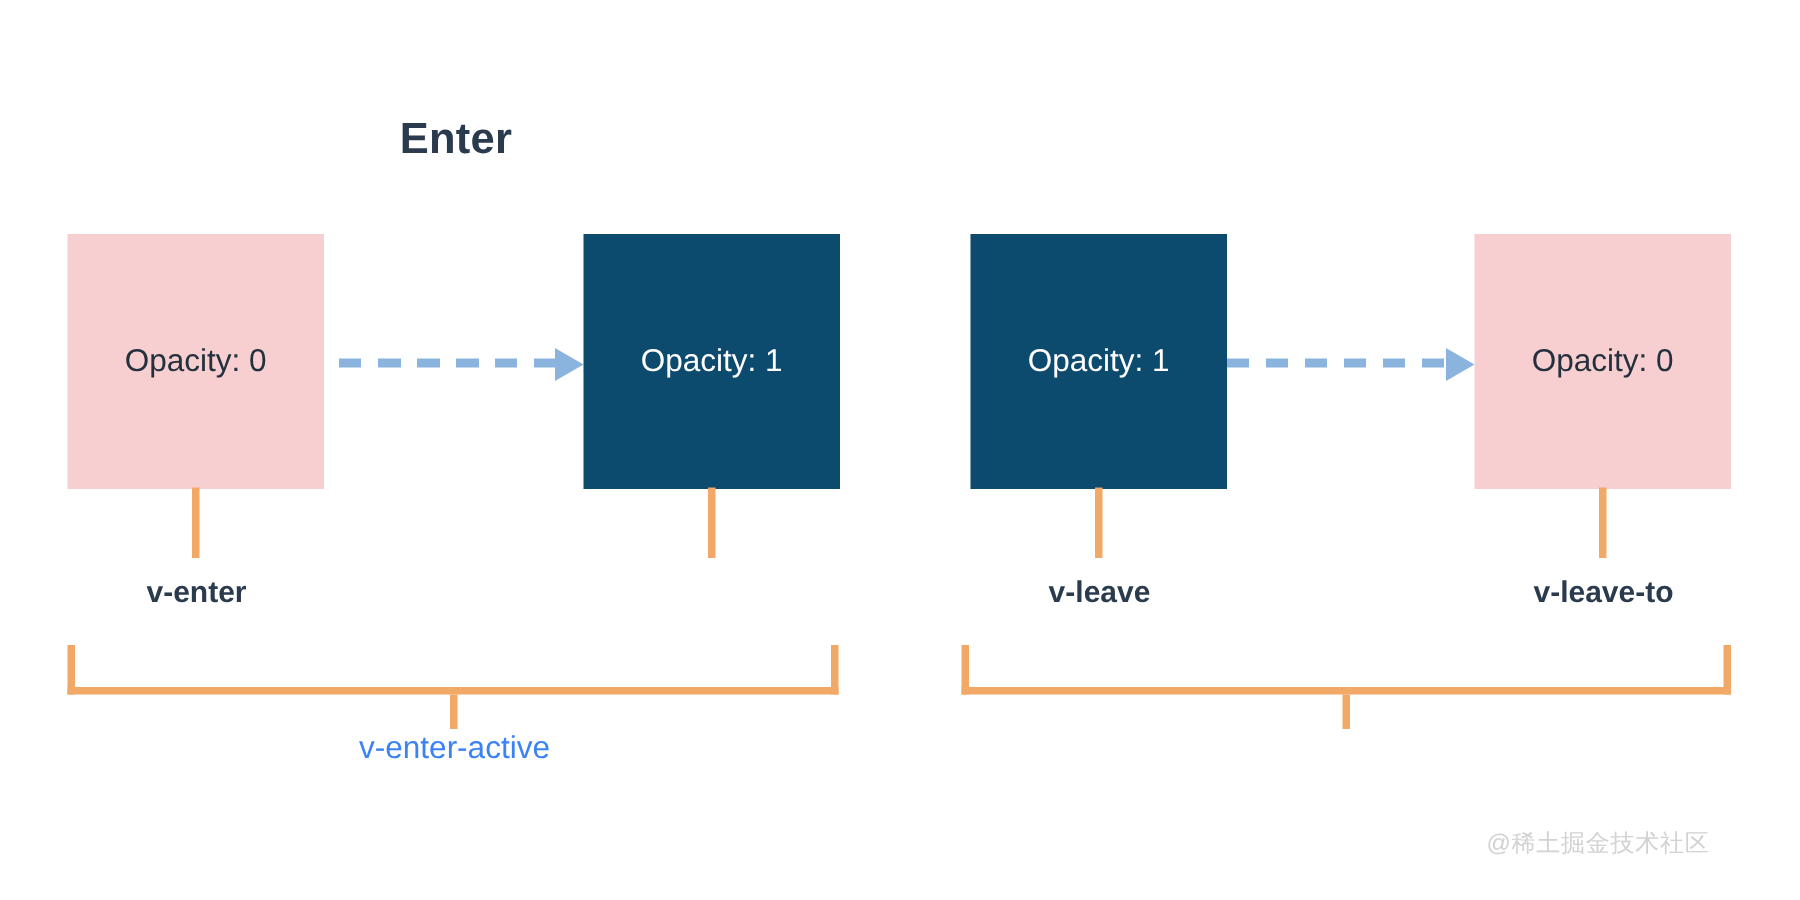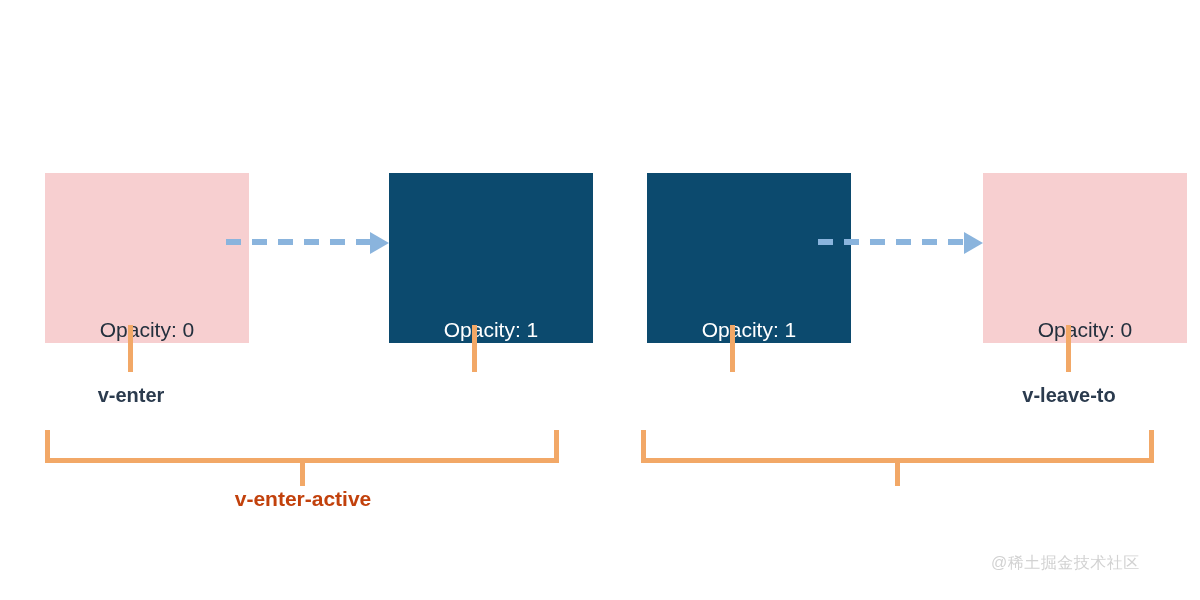--- a/index.html
+++ b/index.html
@@ -32,25 +32,25 @@
     color: #2b3b4e;
     letter-spacing: 0.2px;
     line-height: 38px;
   }
   #title-enter { left: 124px; }
   #title-leave { left: 718px; }
 
   
   .state-box {
     position: absolute;
-    top: 173px;
-    width: 204px;
+    top: 156px;
+    width: 171px;
     height: 170px;
     display: flex;
-    align-items: flex-end;
+    align-items: center;
     justify-content: center;
     box-sizing: border-box;
   }
   .state-box .box-label {
     font-size: 21px;
     line-height: 26px;
     font-weight: normal;
     white-space: nowrap;
   }
   .box-light {
@@ -156,22 +156,22 @@
   #bracket-stub-enter { left: 300px; }
   #bracket-stub-leave { left: 895px; }
 
   
   .active-label {
     position: absolute;
     top: 484px;
     width: 420px;
     text-align: center;
     font-size: 21px;
-    font-weight: bold;
-    color: #c2410c;
+    font-weight: normal;
+    color: #3b82f6;
     line-height: 30px;
     white-space: nowrap;
   }
   #active-enter { left: 93px; }
   #active-leave { left: 688px; }
 
   
   #watermark {
     position: absolute;
     left: 991px;
@@ -181,20 +181,21 @@
     letter-spacing: 0.5px;
     line-height: 22px;
     white-space: nowrap;
   }
 </style>
 </head>
 <body>
 
 <div id="canvas">
 
+  <div class="section-title" id="title-enter">Enter</div>
 
   <div class="state-box box-light" id="box-enter-from">
     <span class="box-label">Opacity: 0</span>
   </div>
 
   <div class="arrow" id="arrow-enter">
     <div class="arrow-line"></div>
     <div class="arrow-head"></div>
   </div>
 
@@ -221,20 +222,21 @@
     <div class="arrow-head"></div>
   </div>
 
   <div class="state-box box-light" id="box-leave-to">
     <span class="box-label">Opacity: 0</span>
   </div>
 
   <div class="stub" id="stub-leave-from"></div>
   <div class="stub" id="stub-leave-to"></div>
 
+  <div class="class-label" id="label-leave-from">v-leave</div>
   <div class="class-label" id="label-leave-to">v-leave-to</div>
 
   <div class="bracket" id="bracket-leave"></div>
   <div class="bracket-stub" id="bracket-stub-leave"></div>
 
 
   <div id="watermark">@稀土掘金技术社区</div>
 
 </div>
 

